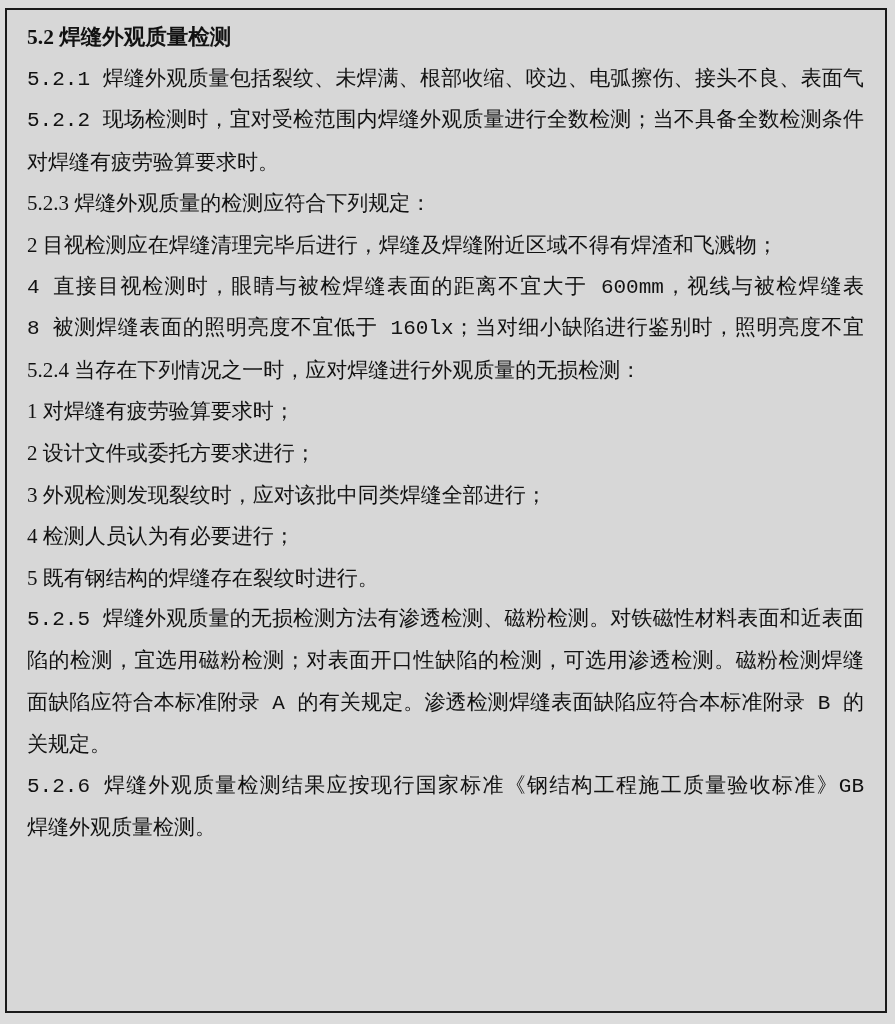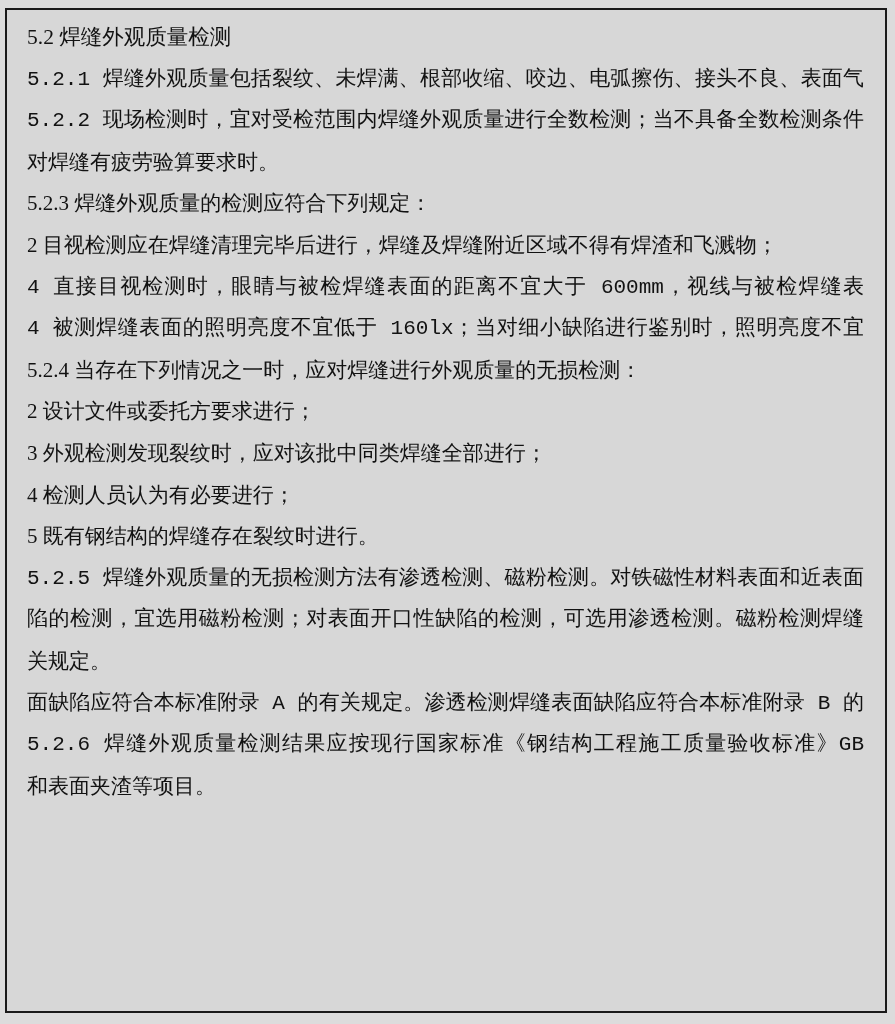--- a/index.html
+++ b/index.html
@@ -41,43 +41,44 @@
     text-align: left;
   }
   .line.full {
     white-space: normal;
     text-align: justify;
     text-align-last: justify;
     overflow: hidden;
     font-family: Liberation Mono, monospace;
   }
   .line.heading {
-    font-weight: normal;
+    font-weight: bold;
     font-size: 21.5px;
   }
 </style>
 </head>
 <body>
 
 <div class="page-border">
   <div class="content">
 
   <div class="line heading">5.2 焊缝外观质量检测</div>
       <div class="line full">5.2.1 焊缝外观质量包括裂纹、未焊满、根部收缩、咬边、电弧擦伤、接头不良、表面气孔</div>
       <div class="line full">5.2.2 现场检测时，宜对受检范围内焊缝外观质量进行全数检测；当不具备全数检测条件时，</div>
       <div class="line">对焊缝有疲劳验算要求时。</div>
       <div class="line">5.2.3 焊缝外观质量的检测应符合下列规定：</div>
       <div class="line">2 目视检测应在焊缝清理完毕后进行，焊缝及焊缝附近区域不得有焊渣和飞溅物；</div>
       <div class="line full">4 直接目视检测时，眼睛与被检焊缝表面的距离不宜大于 600mm，视线与被检焊缝表</div>
-      <div class="line full">4 被测焊缝表面的照明亮度不宜低于 160lx；当对细小缺陷进行鉴别时，照明亮度不宜</div>
+      <div class="line full">8 被测焊缝表面的照明亮度不宜低于 160lx；当对细小缺陷进行鉴别时，照明亮度不宜</div>
       <div class="line">5.2.4 当存在下列情况之一时，应对焊缝进行外观质量的无损检测：</div>
+      <div class="line">1 对焊缝有疲劳验算要求时；</div>
       <div class="line">2 设计文件或委托方要求进行；</div>
       <div class="line">3 外观检测发现裂纹时，应对该批中同类焊缝全部进行；</div>
       <div class="line">4 检测人员认为有必要进行；</div>
       <div class="line">5 既有钢结构的焊缝存在裂纹时进行。</div>
       <div class="line full">5.2.5 焊缝外观质量的无损检测方法有渗透检测、磁粉检测。对铁磁性材料表面和近表面缺</div>
       <div class="line full">陷的检测，宜选用磁粉检测；对表面开口性缺陷的检测，可选用渗透检测。磁粉检测焊缝表</div>
+      <div class="line full">面缺陷应符合本标准附录 A 的有关规定。渗透检测焊缝表面缺陷应符合本标准附录 B 的有</div>
       <div class="line">关规定。</div>
-      <div class="line full">面缺陷应符合本标准附录 A 的有关规定。渗透检测焊缝表面缺陷应符合本标准附录 B 的有</div>
       <div class="line full">5.2.6 焊缝外观质量检测结果应按现行国家标准《钢结构工程施工质量验收标准》GB 50205</div>
-      <div class="line">和表面夹渣等项目。</div>
+      <div class="line">焊缝外观质量检测。</div>
     </div>
 </div>
 
 </body></html>

